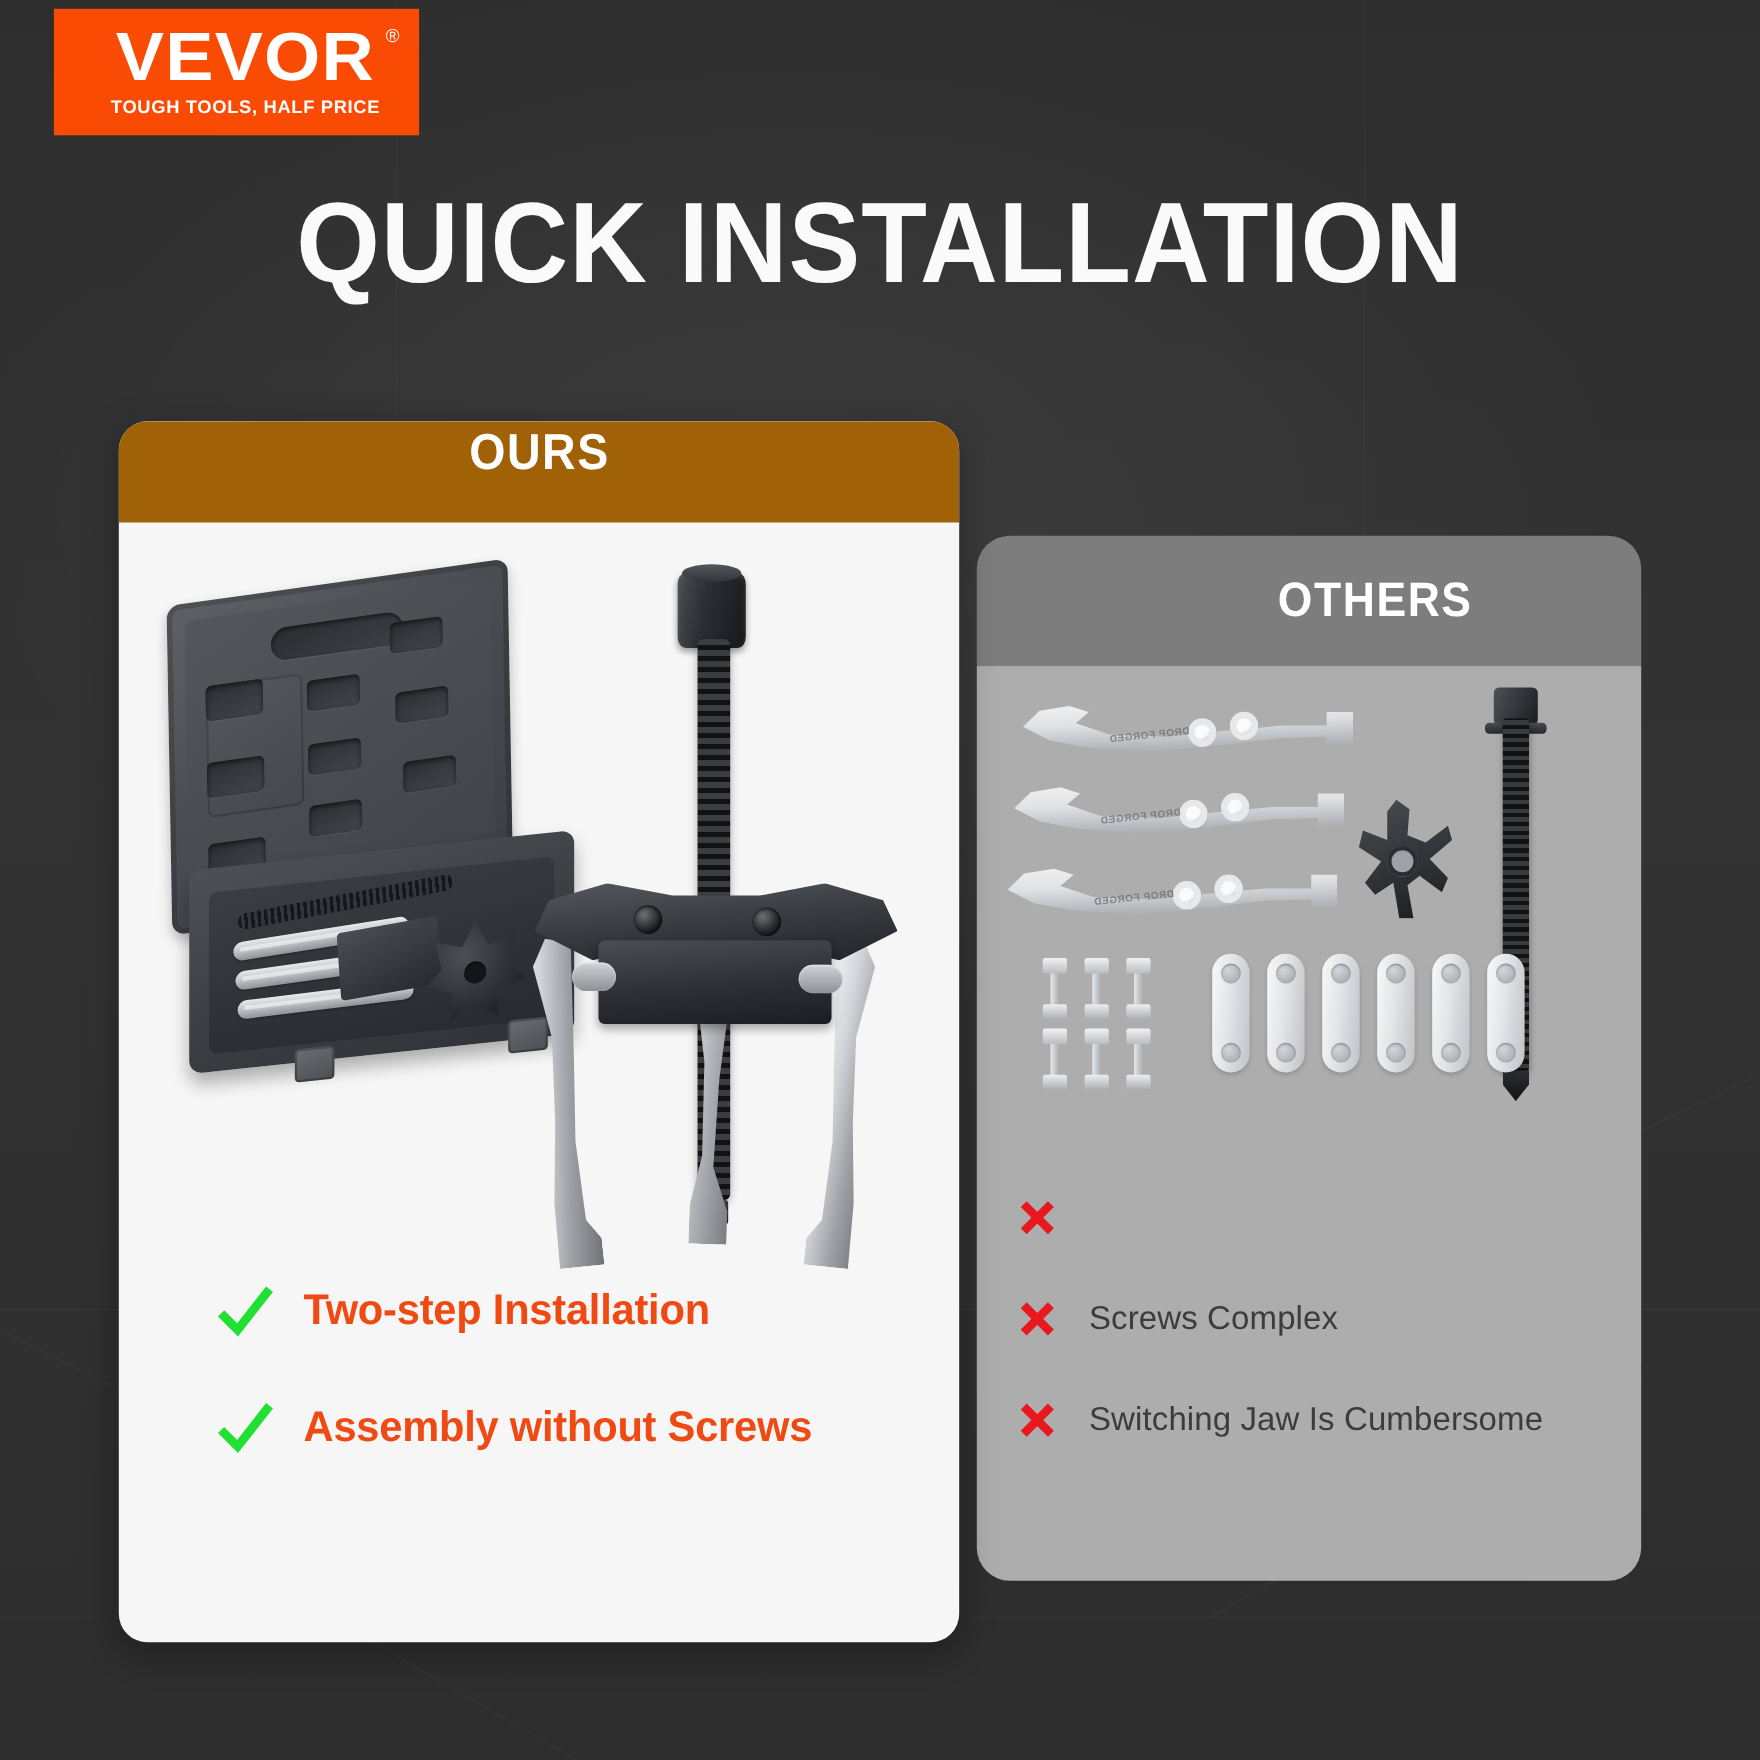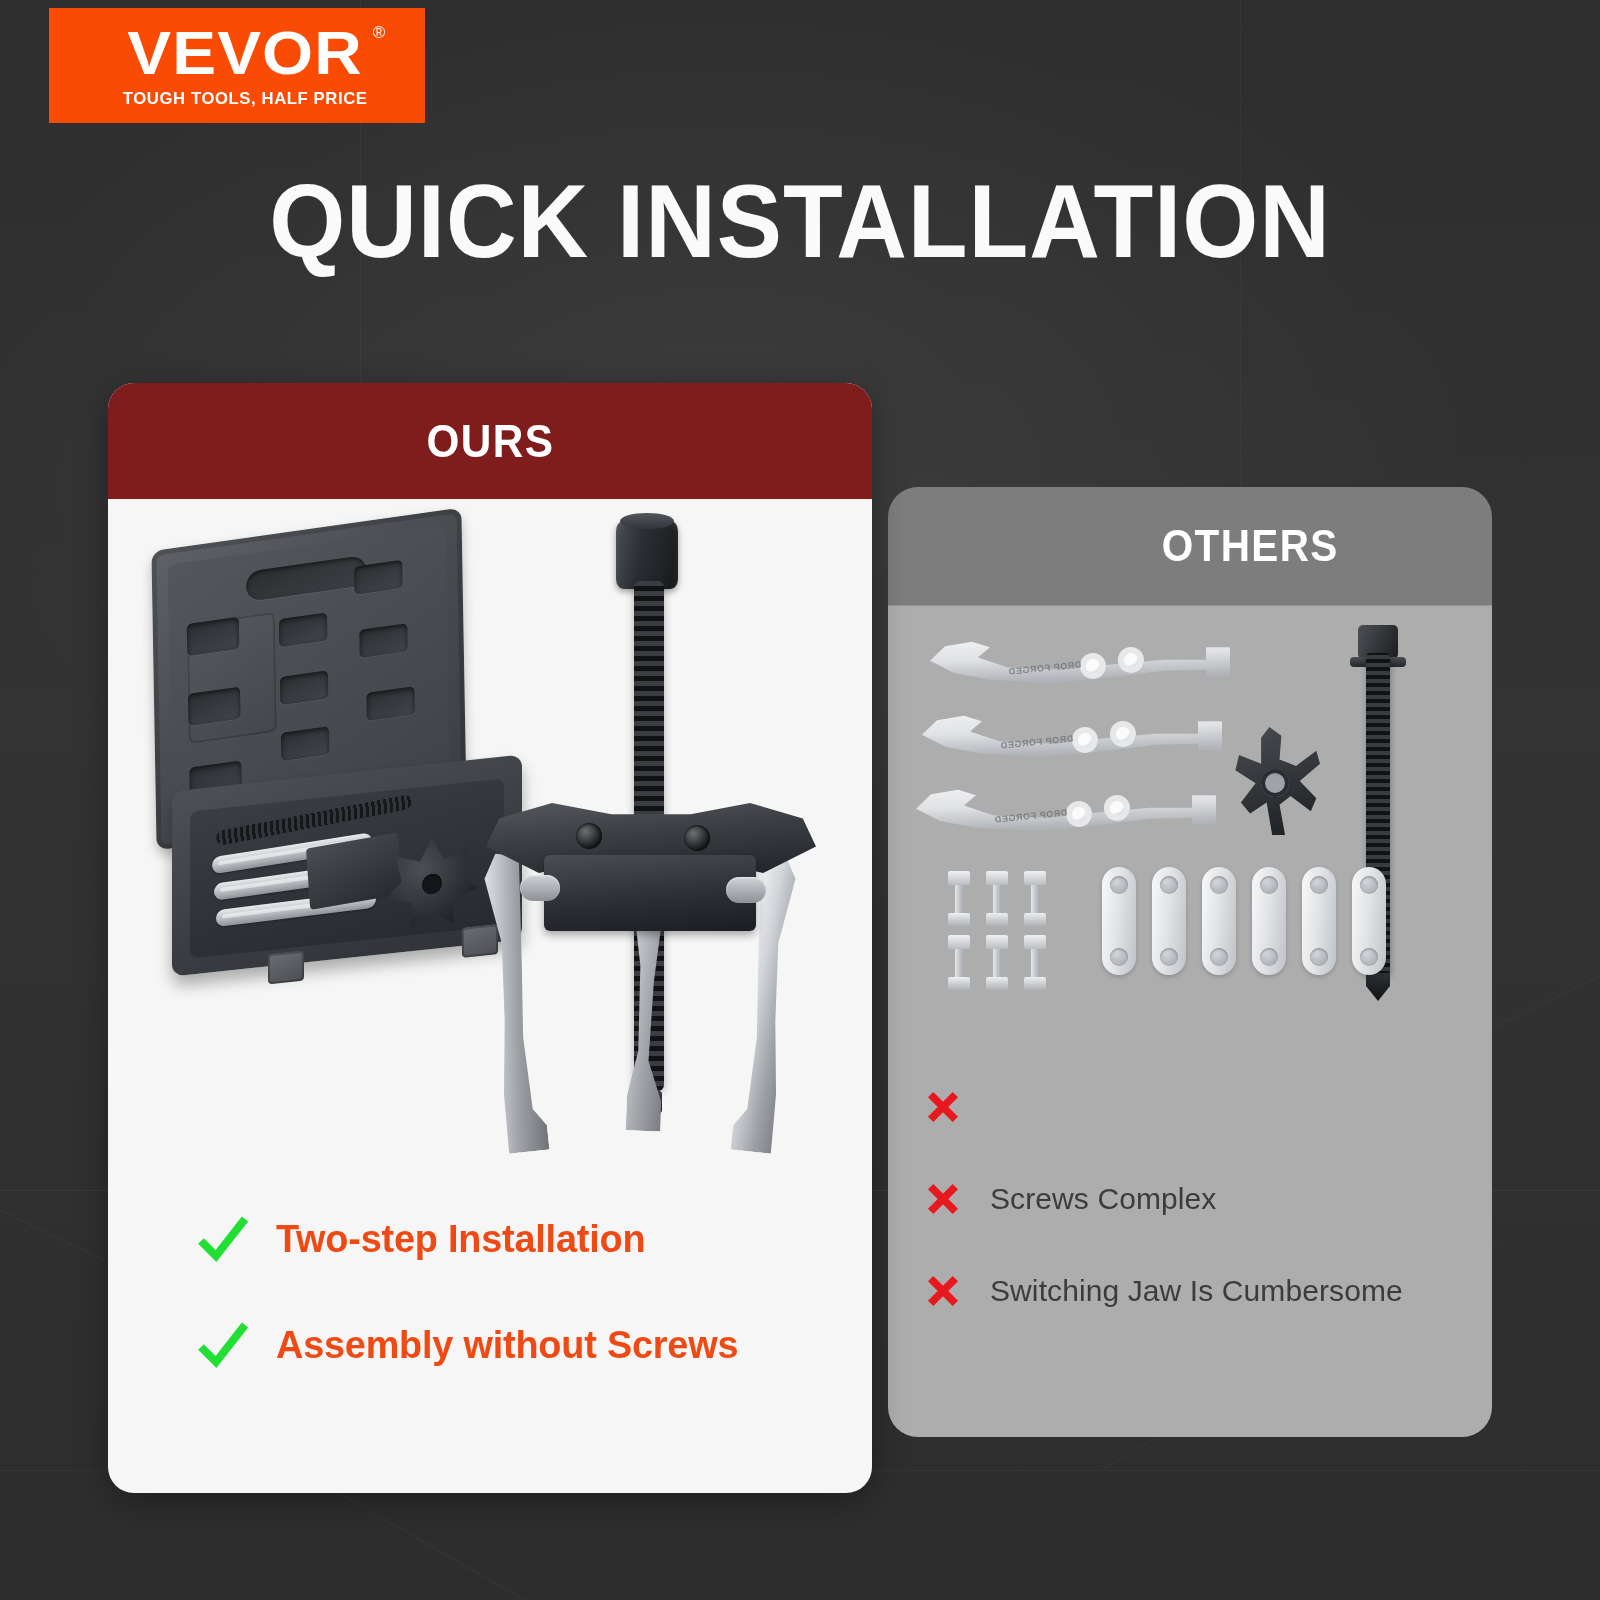--- a/index.html
+++ b/index.html
@@ -38,21 +38,21 @@
   .fl-d1 { left:-60px; top:1180px; width:700px; height:1px; transform: rotate(26deg); }
   .fl-d2 { left:1180px; top:1180px; width:700px; height:1px; transform: rotate(-26deg); }
   .fl-d3 { left:300px; top:1470px; width:460px; height:1px; transform: rotate(30deg); }
   .fl-d4 { left:1100px; top:1470px; width:460px; height:1px; transform: rotate(-30deg); }
   .wall-v { position:absolute; top:0; width:1px; height:1195px; background: rgba(255,255,255,0.03); }
 
   
   .logo-box {
     position: absolute;
     left: 49px; top: 8px;
-    width: 376px; height: 115px;
+    width: 332px; height: 115px;
     background: #FA4B05;
     display: flex;
     flex-direction: column;
     align-items: center;
     justify-content: center;
     padding-left: 17px;
   }
   .logo-word {
     position: relative;
     color: #ffffff;
@@ -127,37 +127,37 @@
     left: 108px; top: 383px;
     width: 764px; height: 1110px;
     border-radius: 26px;
     background: #F6F6F6;
     overflow: hidden;
     box-shadow: 0 8px 34px rgba(0,0,0,0.33);
   }
   .ours-head {
     position: absolute;
     left: 0; top: 0;
-    width: 100%; height: 116px;
-    background: #7f1d1d;
-    display: flex; align-items: center; justify-content: center;
+    width: 100%; height: 92px;
+    background: #a16207;
+    display: flex; justify-content: center;
   }
   .ours-title {
     color: #ffffff;
     font-size: 46px;
     font-weight: bold;
     letter-spacing: 1.5px;
     font-family: "Liberation Sans Narrow", "Liberation Sans", sans-serif;
     transform: scaleX(0.92);
   }
 
   
   .ours-bullets {
     position: absolute;
-    left: 88px; top: 827px;
+    left: 88px; top: 780px;
     width: 660px;
   }
   .ours-bullet {
     display: flex;
     align-items: center;
     gap: 26px;
     margin-bottom: 48px;
     height: 58px;
   }
   .check-ico { width: 54px; height: 54px; flex: 0 0 54px; }

